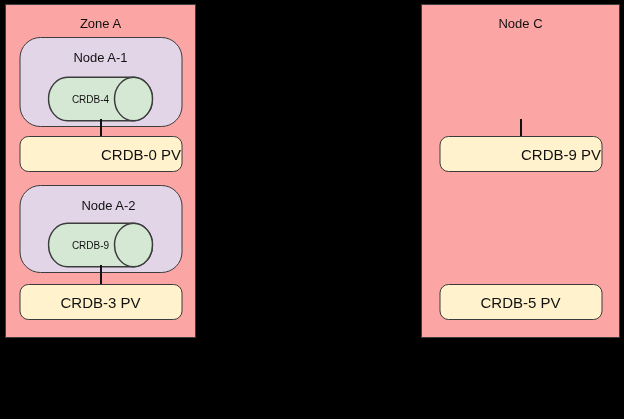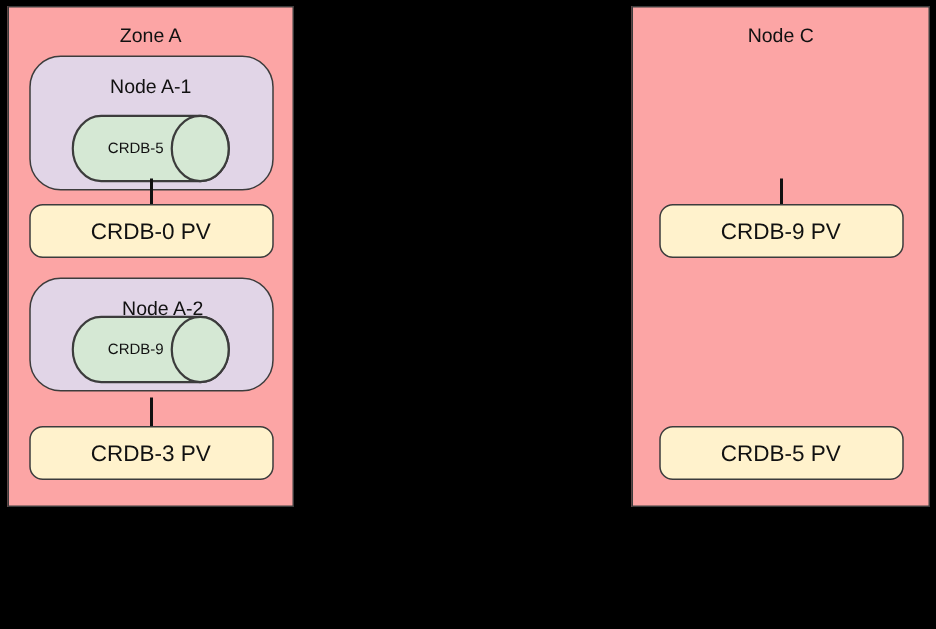--- a/index.html
+++ b/index.html
@@ -29,21 +29,21 @@
 
   .nodebox {
     position: absolute; left: 50%; transform: translateX(-50%);
     width: 163px;
     background: #e1d5e7;
     border: 1.5px solid #3c3c3c;
     border-radius: 21px;
     box-sizing: border-box;
   }
   .node1 { top: 32px;  height: 90px; }
-  .node2 { top: 180px; height: 76px; padding-left: 16px; }
+  .node2 { top: 180px; height: 88px; padding-left: 16px; }
   .node-label { padding-top: 12px; text-align: center; font-size: 13px; }
 
   .cyl {
     position: absolute; left: 50%; transform: translateX(-50%);
     bottom: 4px; width: 106px; height: 46px;
   }
   .cyl svg { display: block; }
   .cyl-label {
     position: absolute; top: 0; left: 19px; width: 48px; height: 100%;
     display: flex; align-items: center; justify-content: center;
@@ -60,39 +60,39 @@
   .pv {
     position: absolute; left: 50%; transform: translateX(-50%);
     width: 163px; height: 36px;
     background: #fff2cc;
     border: 1.5px solid #3c3c3c;
     border-radius: 9px;
     box-sizing: border-box;
     display: flex; align-items: center; justify-content: center;
     font-size: 15px;
   }
-  .pv1 { top: 131px; }
+  .pv1 { top: 131px; justify-content: flex-end; }
   .pv2 { top: 279px; }
 </style>
 </head>
 <body>
 
 <div class="stage">
 
   <div class="zone zone-a">
     <div class="zone-label">Zone A</div>
 
     <div class="nodebox node1">
       <div class="node-label">Node A-1</div>
       <div class="cyl">
         <svg width="106" height="46" viewBox="0 0 106 46">
           <path d="M 86 1.25 L 20 1.25 A 19 21.75 0 0 0 20 44.75 L 86 44.75 A 19 21.75 0 0 0 86 1.25 Z" fill="#d5e8d4" stroke="#3c3c3c" stroke-width="1.5"></path>
           <ellipse cx="86" cy="23" rx="19" ry="21.75" fill="#d5e8d4" stroke="#3c3c3c" stroke-width="1.5"></ellipse>
         </svg>
-        <div class="cyl-label">CRDB-5</div>
+        <div class="cyl-label">CRDB-4</div>
       </div>
     </div>
     <div class="conn conn1"></div>
     <div class="pv pv1">
       <span>CRDB-0 PV</span>
     </div>
 
     <div class="nodebox node2">
       <div class="node-label">Node A-2</div>
       <div class="cyl">

